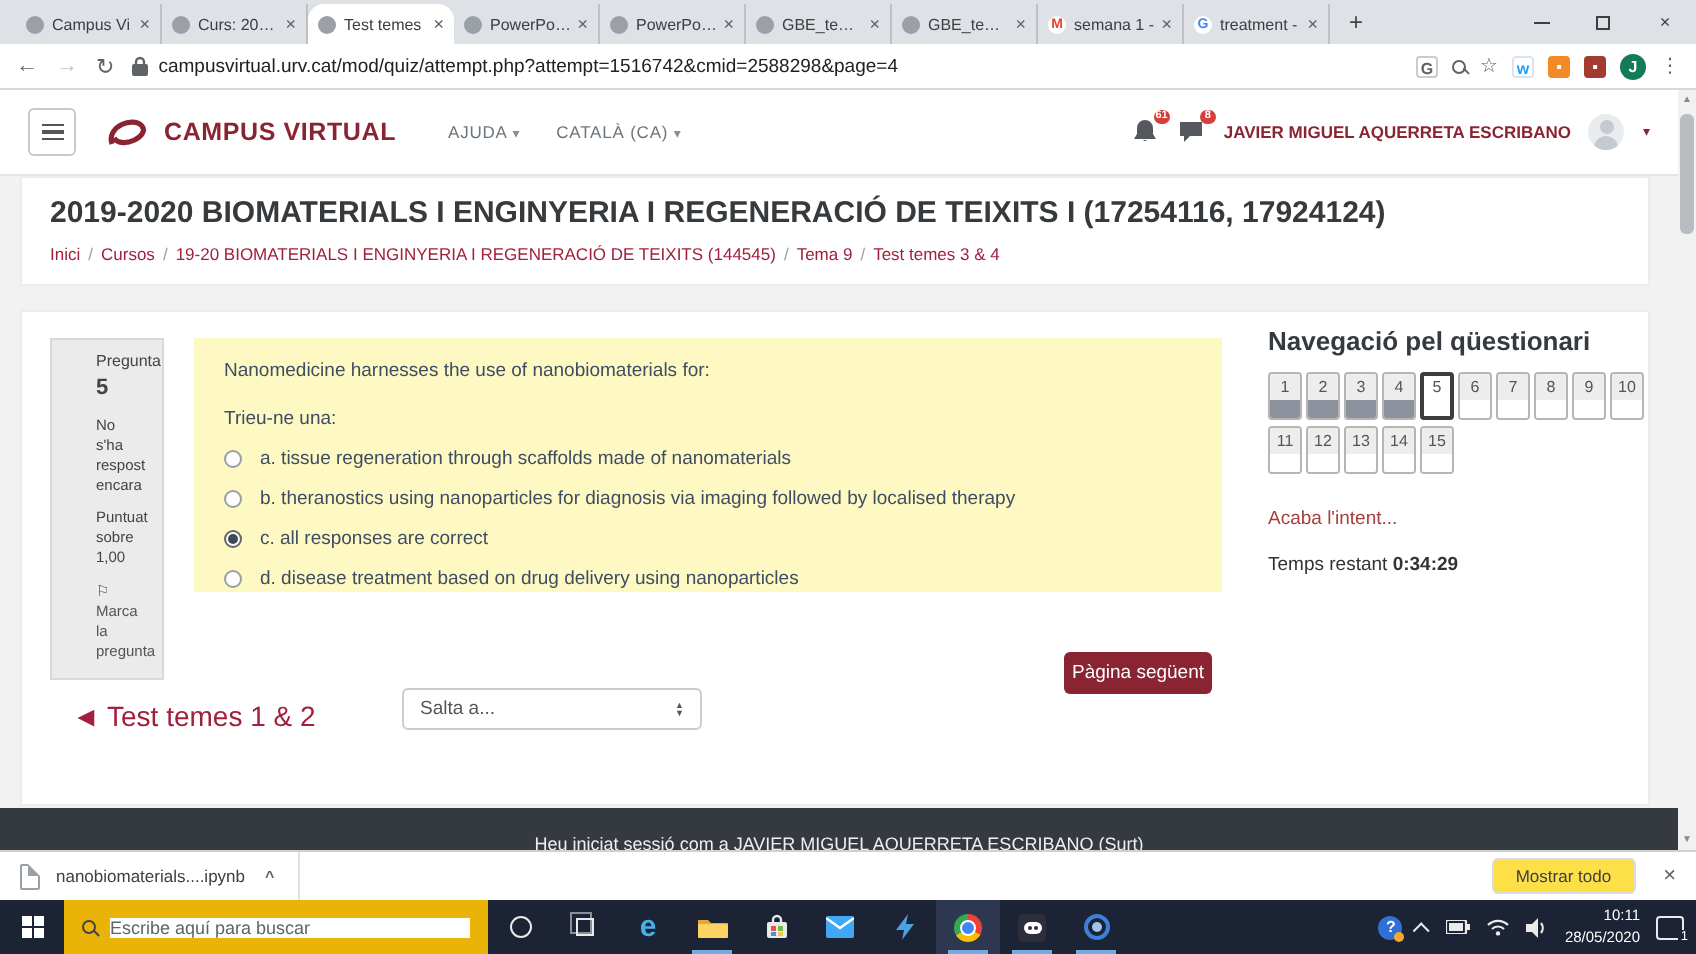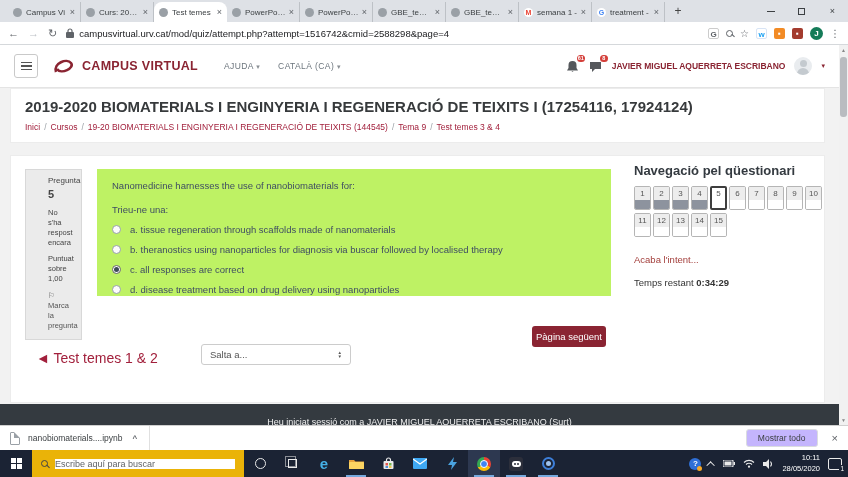--- a/index.html
+++ b/index.html
@@ -63,21 +63,21 @@
   .crumbs a { color:#a2203c; text-decoration:none; }
   .crumbs .sep { margin:0 4px; color:#9aa0a6; }
   .card2 { left:10px; top:155px; width:815px; height:248px; }
 
   .qinfo { position:absolute; left:14px; top:13px; width:57px; padding:6px 22px 8px; background:#ebebeb; border:1px solid #d8d8d8; font-size:7.5px; color:#444; line-height:1.35; }
   .qinfo .qn { font-size:8px; }
   .qinfo .qn b { font-size:11px; }
   .qinfo div + div { margin-top:6px; }
   .flagrow { color:#555; }
 
-  .qcontent { position:absolute; left:86px; top:13px; width:514px; height:127px; background:#bef264; padding:11px 15px; font-size:9.5px; color:#3f4d63; }
+  .qcontent { position:absolute; left:86px; top:13px; width:514px; height:127px; background:#fef9c3; padding:11px 15px; font-size:9.5px; color:#3f4d63; }
   .qprompt { margin-top:13px; }
   .opts { margin-top:6px; }
   .opt { display:flex; align-items:center; margin-top:9px; }
   .radio { width:9px; height:9px; border:1px solid #97a0a8; border-radius:50%; background:#fdfdfd; margin-right:9px; flex:none; }
   .radio.checked { border-color:#666; }
   .radio.checked::after { content:""; display:block; width:5px; height:5px; margin:1px; background:#3e4a57; border-radius:50%; }
 
   .qnav { position:absolute; left:623px; top:7px; width:190px; }
   .qnav h2 { font-size:13px; font-weight:bold; color:#343a40; }
   .qbtns { margin-top:8px; display:flex; flex-wrap:wrap; }
@@ -104,21 +104,21 @@
   .scroll .arr { position:absolute; left:0; width:9px; font-size:5px; color:#888; text-align:center; }
 
   
   .dlbar { position:absolute; left:0; top:425px; width:848px; height:25px; background:#fff; border-top:1px solid #d0d0d0; display:flex; align-items:center; padding:0 10px; }
   .fileic { width:10px; height:13px; border:1px solid #9aa0a6; border-radius:1px; position:relative; margin-right:8px; }
   .fileic::after { content:""; position:absolute; right:-1px; top:-1px; border:3px solid #fff; border-left-color:#9aa0a6; border-bottom-color:#9aa0a6; }
   .dlname { font-size:8.5px; color:#3c4043; }
   .dlcaret { margin:0 12px 0 10px; font-size:8px; color:#5f6368; font-weight:bold; }
   .dlsep { width:1px; height:24px; background:#e0e0e0; }
   .dlright { margin-left:auto; display:flex; align-items:center; gap:14px; }
-  .showall { border:1px solid #dadce0; border-radius:3px; background:#c4b5fd; padding:3px 11px; font-size:8.5px; color:#3c4043; }
+  .showall { border:1px solid #dadce0; border-radius:3px; background:#fde047; padding:3px 11px; font-size:8.5px; color:#3c4043; }
   .dlclose { font-size:11px; color:#5f6368; }
 
   
   .taskbar { position:absolute; left:0; top:450px; width:848px; height:27px; background:#1b2334; display:flex; align-items:stretch; }
   .tbtn { width:32px; display:flex; align-items:center; justify-content:center; position:relative; }
   .winlogo { display:grid; grid-template-columns:5px 5px; grid-template-rows:5px 5px; gap:1px; }
   .winlogo i { background:#fff; }
   .tsearch { width:212px; background:#eab308; display:flex; align-items:center; gap:7px; padding:0 9px; }
   .tsearch .magT { width:7px; height:7px; border:1.4px solid #444; border-radius:50%; position:relative; flex:none; }
   .tsearch .magT::after { content:""; position:absolute; width:4px; height:1.4px; background:#444; transform:rotate(45deg); right:-3px; bottom:-1px; }
@@ -287,21 +287,21 @@
   <div class="qcontent">
     <div class="qtext">Nanomedicine harnesses the use of nanobiomaterials for:</div>
     <div class="qprompt">Trieu-ne una:</div>
     <div class="opts" id="opts">
         <div class="opt">
           <span class="radio"></span>
           <span>a. tissue regeneration through scaffolds made of nanomaterials</span>
         </div>
         <div class="opt">
           <span class="radio"></span>
-          <span>b. theranostics using nanoparticles for diagnosis via buscar followed by localised therapy</span>
+          <span>b. theranostics using nanoparticles for diagnosis via imaging followed by localised therapy</span>
         </div>
         <div class="opt">
           <span class="radio checked"></span>
           <span>c. all responses are correct</span>
         </div>
         <div class="opt">
           <span class="radio"></span>
           <span>d. disease treatment based on drug delivery using nanoparticles</span>
         </div>
       </div>

